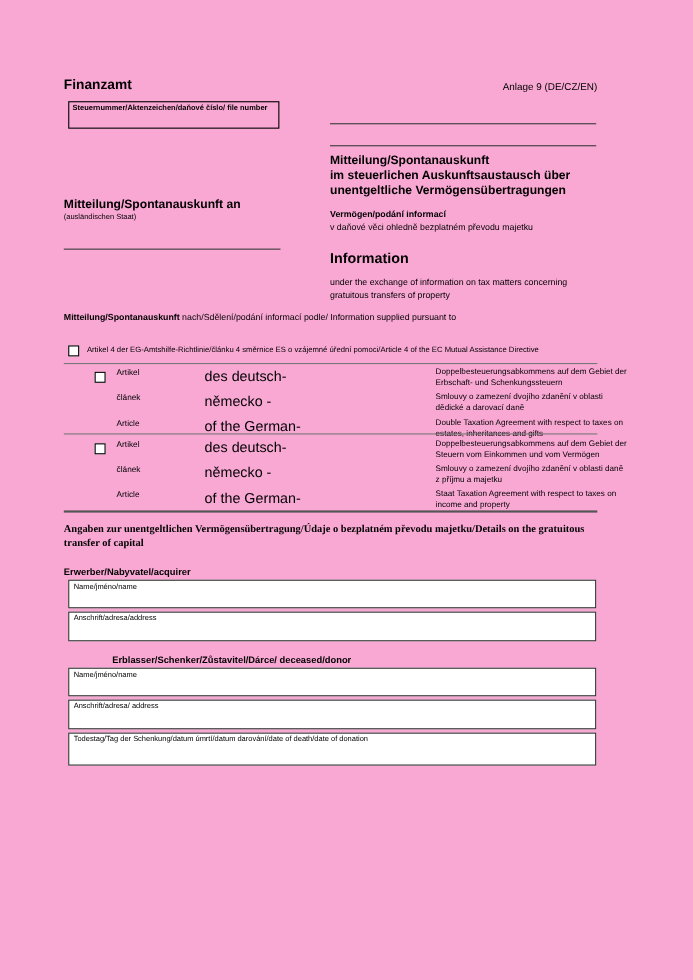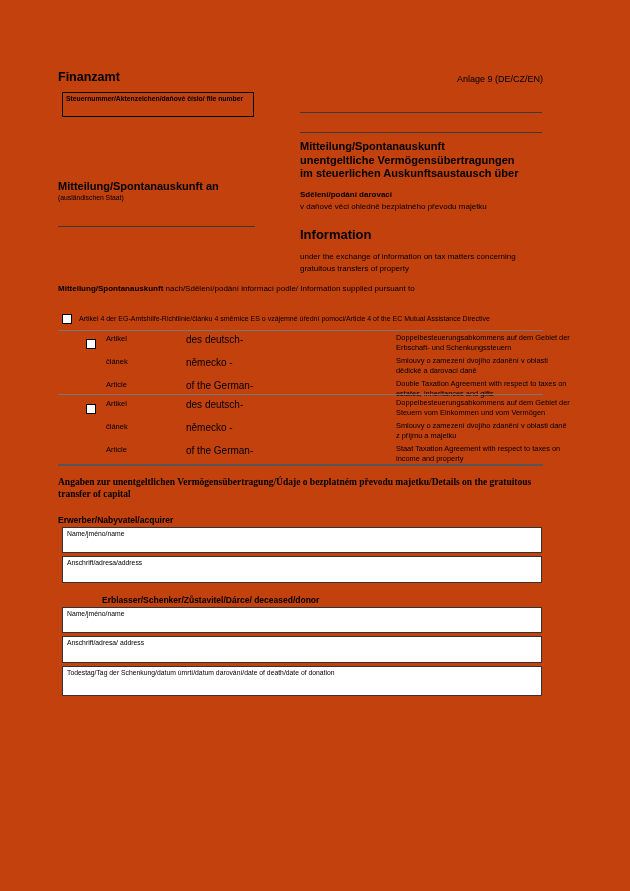--- a/index.html
+++ b/index.html
@@ -1,18 +1,18 @@
 <!DOCTYPE html>
 <html><head>
 <meta charset="utf-8">
 <style>
   html,body{margin:0;padding:0;background:#e8e8e8;}
   .page{
     position:relative;width:630px;height:891px;margin:0 auto;
-    background:#c2410c;color:#000;
+    background:#f9a8d4;color:#000;
     font-family:"Liberation Sans","DejaVu Sans",sans-serif;
     overflow:hidden;
   }
   .abs{position:absolute;}
 
   .agency{left:58px;top:70px;font-size:12.5px;font-weight:bold;}
   .annex{right:87px;top:74px;font-size:9px;}
 
   .stnr-box{left:62px;top:92px;width:190px;height:23px;border:1.5px solid #000;}
   .stnr-label{font-size:6.8px;font-weight:bold;padding:2px 3px;}
@@ -43,21 +43,21 @@
   .hrule{height:0;border-top:1px solid #777;}
   .rule-top{left:58px;top:330px;width:485px;}
   .rule-mid{left:58px;top:394px;width:485px;}
   .rule-bot{left:58px;top:464px;width:485px;border-top:2px solid #555;}
 
   .treaty-group{left:58px;width:485px;}
   .tg1{top:333px;}
   .tg2{top:398px;}
   .t-row{display:grid;grid-template-columns:20px 80px 210px 175px;margin-bottom:4px;padding-left:28px;}
   .t-c1{font-size:7.5px;padding-top:1px;}
-  .t-c2{font-size:10px;padding-top:1px;}
+  .t-c2{font-size:13px;padding-top:1px;}
   .t-c3{font-size:7.4px;line-height:9.6px;}
   .t-cb{padding-top:1px;}
 
   .angaben-heading{left:58px;top:477px;width:492px;font-size:9.5px;font-weight:bold;line-height:11.5px;font-family:Liberation Serif, serif;}
 
   .sec-heading{font-size:8.5px;font-weight:bold;}
   .erwerber-heading{left:58px;top:515px;}
   .erblasser-heading{left:58px;top:595px;padding-left:44px;}
 
   .fieldset{left:62px;width:480px;}
@@ -83,25 +83,25 @@
 
   <div class="abs fill-line line-r1"></div>
   <div class="abs fill-line line-r2"></div>
 
   <div class="abs recipient-title">Mitteilung/Spontanauskunft an</div>
   <div class="abs recipient-sub">(ausländischen Staat)</div>
   <div class="abs fill-line line-recipient"></div>
 
   <div class="abs notice-title">
     <div>Mitteilung/Spontanauskunft</div>
+    <div>im steuerlichen Auskunftsaustausch über</div>
     <div>unentgeltliche Vermögensübertragungen</div>
-    <div>im steuerlichen Auskunftsaustausch über</div>
   </div>
-  <div class="abs notice-cz-b">Sdělení/podání darovací</div>
-  <div class="abs notice-cz">v daňové věci ohledně bezplatného převodu majetku</div>
+  <div class="abs notice-cz-b">Vermögen/podání informací</div>
+  <div class="abs notice-cz">v daňové věci ohledně bezplatném převodu majetku</div>
   <div class="abs notice-en-b">Information</div>
   <div class="abs notice-en">under the exchange of information on tax matters concerning gratuitous transfers of property</div>
 
   <div class="abs pursuant">
     <b>Mitteilung/Spontanauskunft</b><span> nach/Sdělení/podání informací podle/ Information supplied pursuant to</span>
   </div>
 
   <div class="abs directive-row">
     <span class="checkbox"></span>
     <span class="directive-label">Artikel 4 der EG-Amtshilfe-Richtlinie/článku 4 směrnice ES o vzájemné úřední pomoci/Article 4 of the EC Mutual Assistance Directive</span>

